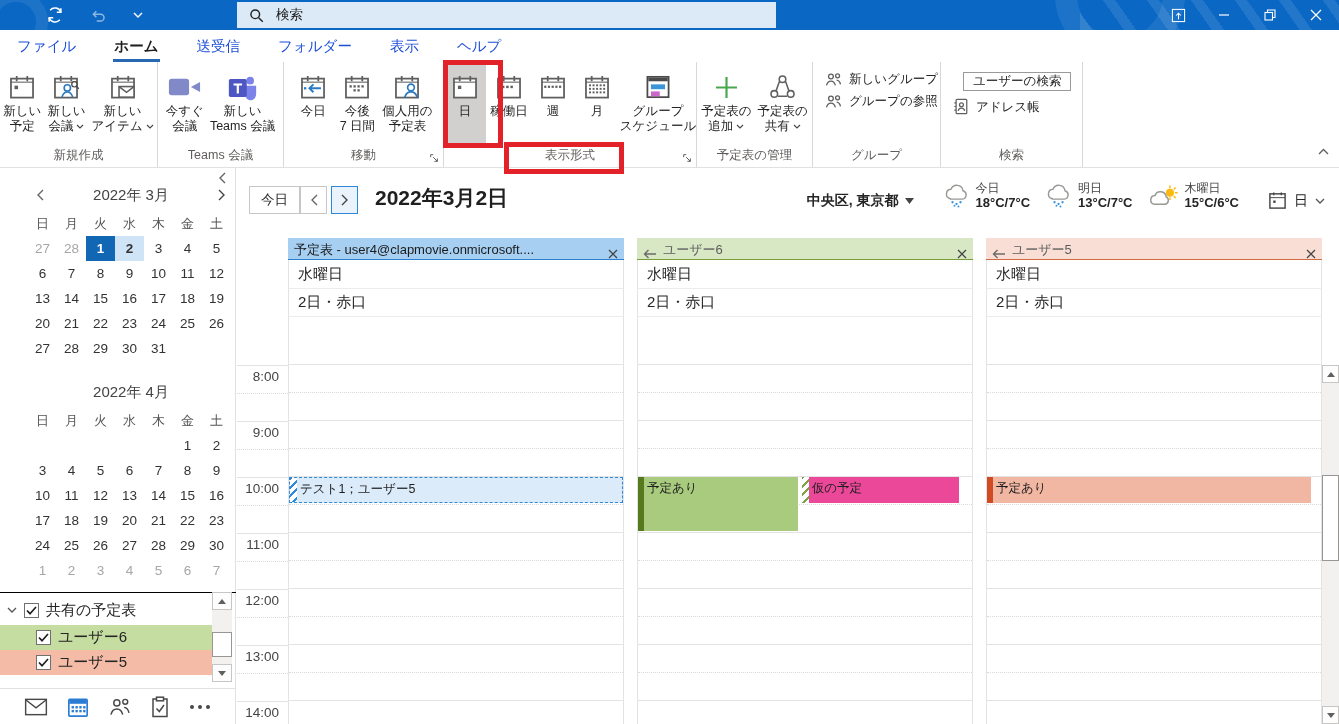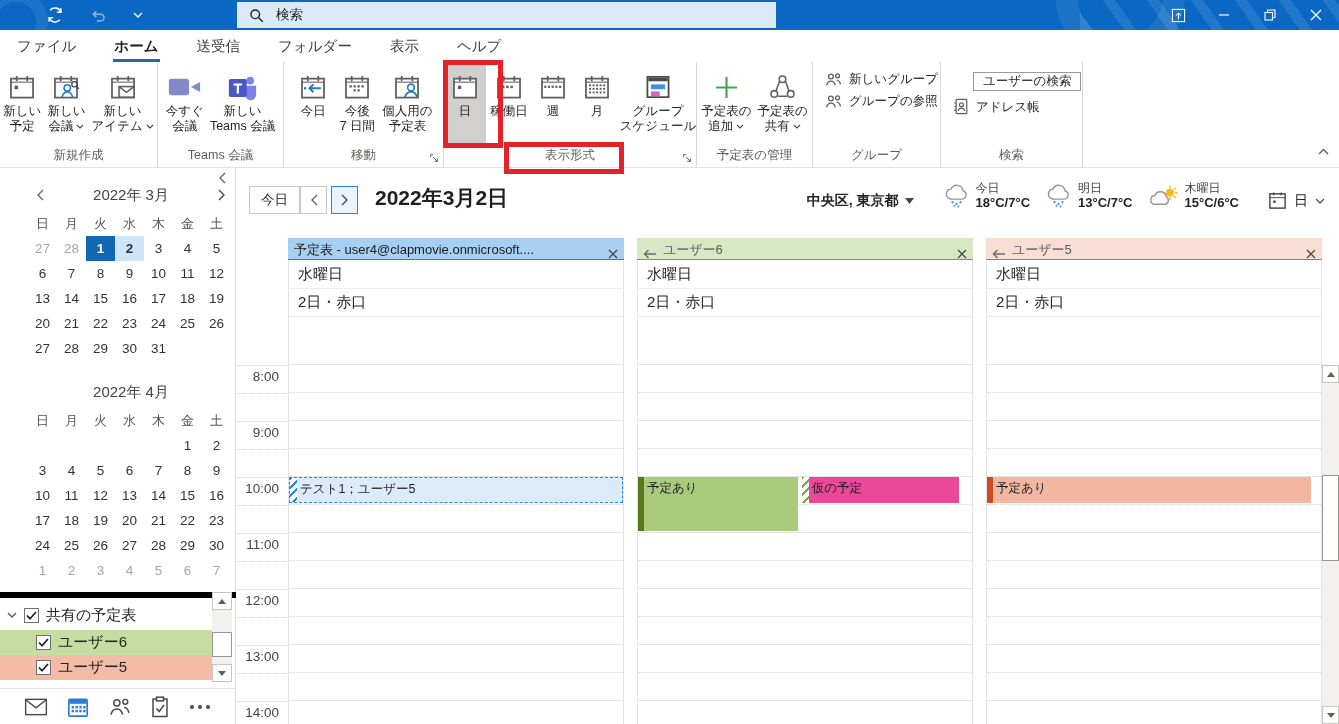--- a/index.html
+++ b/index.html
@@ -11,37 +11,37 @@
 .tb-deco{position:absolute;border-radius:50%;border:12px solid rgba(255,255,255,.08)}
 .deco-a{width:64px;height:64px;left:-16px;top:-10px}
 .deco-b{width:130px;height:130px;left:1055px;top:-70px;border-width:22px}
 .deco-stripes{position:absolute;left:1080px;top:0;width:260px;height:30px;background:repeating-linear-gradient(55deg,rgba(255,255,255,.10) 0 10px,transparent 10px 36px)}
 .tb-icons{position:absolute;left:46px;top:0;height:30px;display:flex;align-items:center;gap:26px;z-index:2}
 .tb-search{position:absolute;left:237px;top:2px;width:539px;height:26px;background:#dce9f7;display:flex;align-items:center;gap:12px;padding-left:12px;font-size:13.5px;color:#1b1b1b;z-index:2}
 .tb-win{position:absolute;right:0;top:0;height:30px;display:flex;z-index:2}
 .tb-winbtn{width:46px;height:30px;display:flex;align-items:center;justify-content:center}
 
 #tabrow{position:absolute;top:30px;left:0;width:100%;height:32px;display:flex;align-items:center;padding-left:14px;gap:32px;background:#fff;z-index:4}
-.tab{font-size:14.5px;color:#404040;position:relative;padding:5px 3px;white-space:nowrap}
+.tab{font-size:14.5px;color:#1d4ed8;position:relative;padding:5px 3px;white-space:nowrap}
 .tab.active{color:#1f1f1f;font-weight:bold}
 .tab.active::after{content:"";position:absolute;left:2px;right:2px;bottom:-1px;height:3px;background:#2669b2}
 
 #ribbon{position:absolute;top:62px;left:0;width:100%;height:106px;background:#fff;border-bottom:1px solid #e1e1e1;display:flex;z-index:3}
 .rgroup{position:relative;height:105px;border-right:1px solid #d8d8d8;flex:none;display:flex;flex-direction:column}
 .g0{width:158px}.g1{width:126px}.g2{width:160px}.g3{width:253px}.g4{width:116px}.g5{width:128px}.g6{width:142px}
 .rg-content{display:flex;align-items:flex-start;justify-content:center;gap:2px;padding-top:3px;flex:1}
 .rg-content.small{flex-direction:column;align-items:flex-start;gap:7px;padding:10px 0 0 12px;justify-content:flex-start}
 .rg-label{position:absolute;bottom:3px;left:0;right:0;text-align:center;font-size:12.5px;color:#605e5c}
 .rbtn{display:flex;flex-direction:column;align-items:center;padding:5px 2px 2px;min-width:42px;height:80px}
 .rbtn .ric{height:34px;display:flex;align-items:center}
 .rline{font-size:12.5px;line-height:15px;color:#252525;text-align:center;white-space:nowrap;display:flex;align-items:center;justify-content:center}
 .caret{margin-left:3px;display:inline-flex}
 .rbtn.selected{background:#d2d0ce}
 .sbtn{display:flex;align-items:flex-end;gap:7px;font-size:12.5px;color:#252525}
-.sbtn.boxed{margin-left:20px}
+.sbtn.boxed{margin-left:10px}
 .sbtn.boxed .rline{border:1px solid #9a9a9a;padding:1px 9px}
 .rg-dialog{position:absolute;right:4px;bottom:4px}
 #ribbon-collapse{position:absolute;right:10px;top:148px;z-index:4}
 
 .redbox{position:absolute;border:5px solid #e22128;z-index:50;pointer-events:none}
 #redbox-day{left:443px;top:60px;width:60px;height:88px}
 #redbox-view{left:504px;top:142px;width:120px;height:32px}
 
 #sidebar{position:absolute;left:0;top:168px;width:236px;bottom:0;border-right:1px solid #e1e1e1;background:#fff;z-index:2}
 #sidebar-collapse{position:absolute;right:9px;top:4px}
@@ -50,21 +50,21 @@
 #minical-1{margin-top:18px}
 .mc-head{display:flex;align-items:center;height:26px;margin-bottom:3px;padding:0 4px}
 .mc-title{flex:1;text-align:center;font-size:15px;color:#444}
 .mc-nav{width:16px;display:flex;justify-content:center}
 .mc-row{display:grid;grid-template-columns:repeat(7,29px)}
 .mc-cell{height:25px;display:flex;align-items:center;justify-content:center;font-size:13.5px;color:#333}
 .mc-wd .mc-cell{color:#555;font-size:13px}
 .mc-day.muted{color:#a6a6a6}
 .mc-day.sel-primary{background:#1267b4;color:#fff;font-weight:bold}
 .mc-day.sel-light{background:#cfe4f6;font-weight:bold}
-#shared{position:absolute;left:0;top:424px;width:236px;border-top:6px solid #000000;padding-top:2px}
+#shared{position:absolute;left:0;top:424px;width:236px;border-top:1px solid #000000;padding-top:2px}
 .sc-head{display:flex;align-items:center;gap:7px;height:30px;padding-left:7px;font-size:15px}
 .sc-item{display:flex;align-items:center;gap:7px;height:25px;padding-left:36px;margin-right:24px;font-size:15px}
 .sc-item.green{background:#c5dda1}
 .sc-item.red{background:#f4bba6}
 .cbx{width:15px;height:15px;border:1px solid #707070;background:#fff;display:flex;align-items:center;justify-content:center;flex:none}
 #bottomnav{position:absolute;left:0;bottom:0;width:235px;height:36px;border-top:1px solid #e1e1e1;display:flex;align-items:center;justify-content:space-between;padding:0 24px;background:#fff}
 
 .sb{position:absolute;background:#f2f1f0}
 .sb .arr{position:absolute;left:0;width:100%;height:18px;background:#fdfdfd;border:1px solid #c8c6c4;display:flex;align-items:center;justify-content:center}
 .arr.up{top:0}.arr.down{bottom:0}

